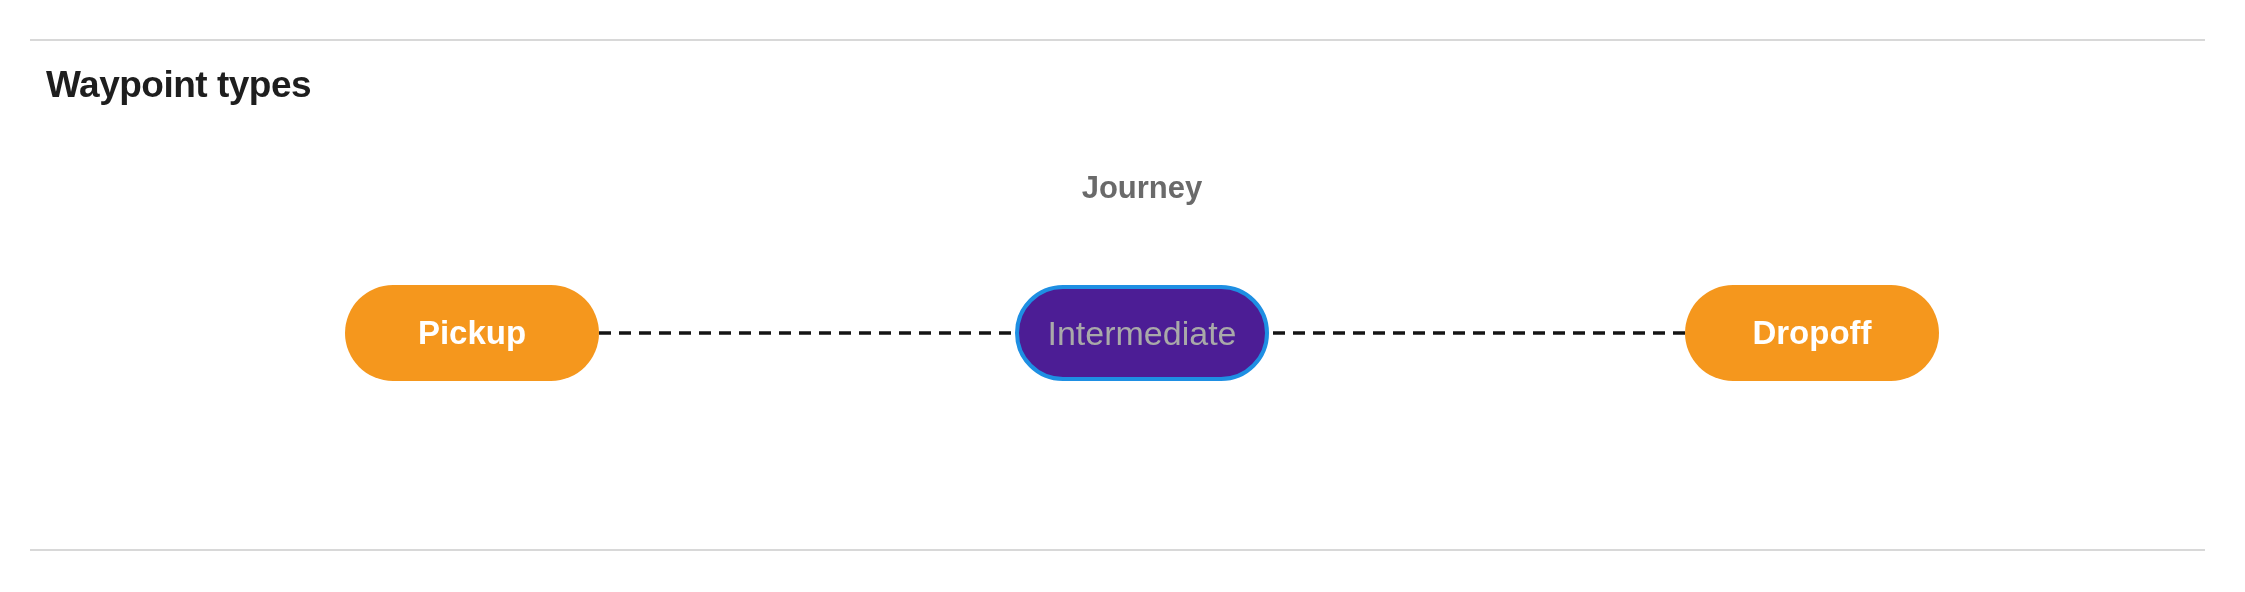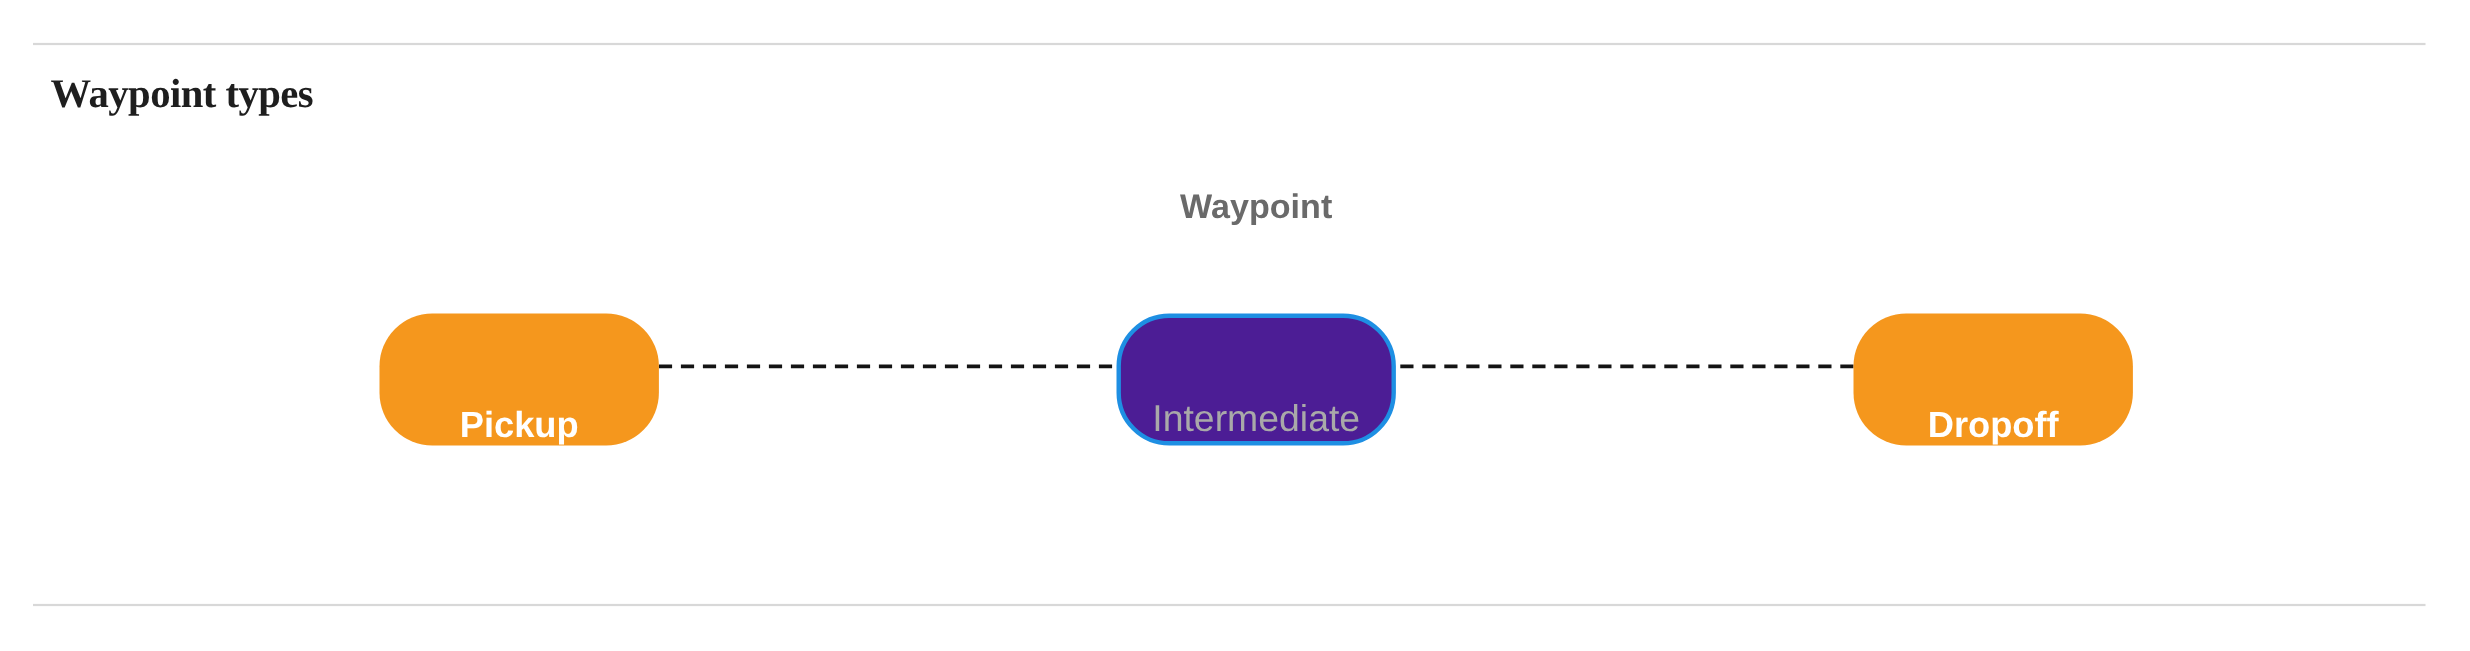--- a/index.html
+++ b/index.html
@@ -26,42 +26,41 @@
 
   .heading {
     position: absolute;
     left: 46px;
     top: 64px;
     margin: 0;
     font-size: 37px;
     font-weight: bold;
     color: var(--heading, #1E1E1E);
     letter-spacing: -0.5px;
-    font-family: Liberation Serif, serif;
   }
 
   .journey-label {
     position: absolute;
     left: 1015px;
     top: 170px;
     width: 254px;
     text-align: center;
     font-size: 31px;
     font-weight: bold;
     color: var(--journey-label, #6A6A6A);
   }
 
   .node {
     position: absolute;
     top: 285px;
     width: 254px;
-    height: 120px;
+    height: 96px;
     border-radius: 48px;
     display: flex;
-    align-items: flex-end;
+    align-items: center;
     justify-content: center;
     box-sizing: border-box;
     white-space: nowrap;
   }
   .node.terminal {
     background: var(--terminal-fill, #F5971D);
     color: var(--terminal-text, #FFFFFF);
     font-weight: bold;
     font-size: 33px;
   }
@@ -96,21 +95,21 @@
     fill: none;
   }
 </style>
 </head>
 <body>
 
 <div class="divider top"></div>
 
 <h2 class="heading">Waypoint types</h2>
 
-<div class="journey-label">Waypoint</div>
+<div class="journey-label">Journey</div>
 
 <svg class="connectors" viewBox="0 0 2245 592" xmlns="http://www.w3.org/2000/svg">
   <line class="dash" x1="599" y1="333" x2="1011" y2="333"></line>
   <line class="dash" x1="1273" y1="333" x2="1734" y2="333"></line>
   <path class="head" d="M1714,319 L1744,333 L1714,347"></path>
 </svg>
 
 <div class="node terminal pickup">
   <span>Pickup</span>
 </div>

